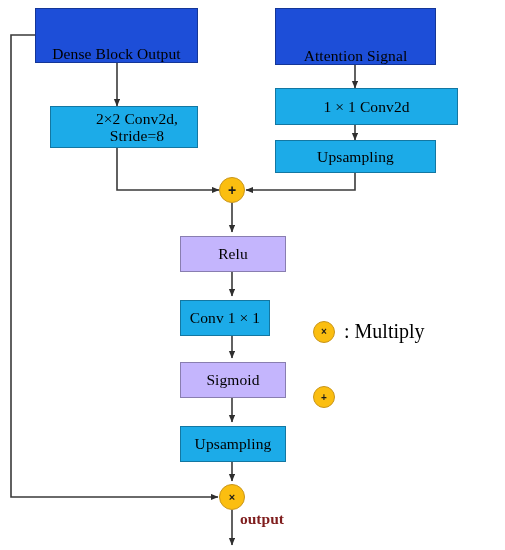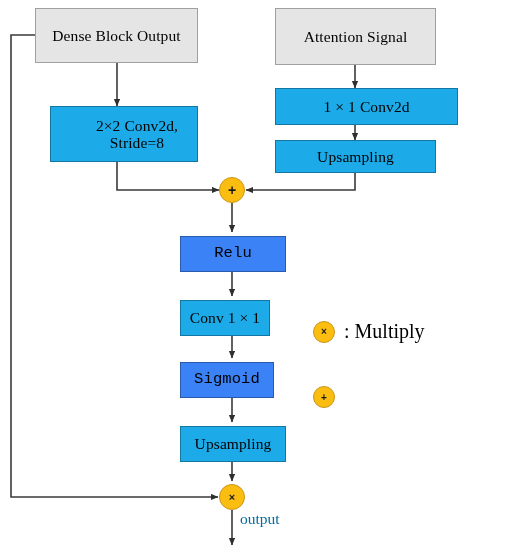--- a/index.html
+++ b/index.html
@@ -29,23 +29,23 @@
     align-items: center;
     justify-content: center;
     text-align: center;
     color: #000000;
     font-size: 15.5px;
     line-height: 1.12;
     letter-spacing: 0.1px;
     border: 1px solid rgba(0,0,0,0.30);
     z-index: 3;
   }
-  .node.green { background: #e5e5e5; }
+  .node.green { background: #1d4ed8; align-items: flex-end; }
   .node.blue  { background: #1CABE8; }
-  .node.amber { background: #3b82f6; font-family: Liberation Mono, monospace; }
+  .node.amber { background: #c4b5fd; }
 
   .op {
     position: absolute;
     box-sizing: border-box;
     width: 26px;
     height: 26px;
     border-radius: 50%;
     background: #FBBE10;
     border: 1px solid #C9951A;
     display: flex;
@@ -83,23 +83,24 @@
   }
   .legend-text {
     margin-left: 9px;
     font-size: 20px;
     color: #000000;
     white-space: nowrap;
   }
   .free-label {
     position: absolute;
     font-size: 15.5px;
-    color: #0369a1;
+    color: #7f1d1d;
     white-space: nowrap;
     z-index: 3;
+    font-weight: bold;
   }
 </style>
 </head>
 <body>
 
 <div id="diagram-root">
 
   <svg id="wires" viewBox="0 0 505 550" width="505" height="550" aria-hidden="true">
     <defs>
       <marker id="arrow" markerWidth="9" markerHeight="9" refX="7.2" refY="3.2" orient="auto" markerUnits="userSpaceOnUse">
@@ -135,21 +136,21 @@
   </svg>
 
   <div class="node green" style="left:35px; top:8px; width:163px; height:55px;">
     <span>Dense Block Output</span>
   </div>
 
   <div class="node green" style="left:275px; top:8px; width:161px; height:57px;">
     <span>Attention Signal</span>
   </div>
 
-  <div class="node blue" style="left:50px; top:106px; width:148px; height:56px; flex-direction:column;padding-left:26px;">
+  <div class="node blue" style="left:50px; top:106px; width:148px; height:42px; flex-direction:column;padding-left:26px;">
     <span>2×2 Conv2d,</span>
     <span>Stride=8</span>
   </div>
 
   <div class="node blue" style="left:275px; top:88px; width:183px; height:37px;">
     <span>1 × 1 Conv2d</span>
   </div>
 
   <div class="node blue" style="left:275px; top:140px; width:161px; height:33px;">
     <span>Upsampling</span>
@@ -160,21 +161,21 @@
   </div>
 
   <div class="node amber" style="left:180px; top:236px; width:106px; height:36px;">
     <span>Relu</span>
   </div>
 
   <div class="node blue" style="left:180px; top:300px; width:90px; height:36px;">
     <span>Conv 1 × 1</span>
   </div>
 
-  <div class="node amber" style="left:180px; top:362px; width:94px; height:36px;">
+  <div class="node amber" style="left:180px; top:362px; width:106px; height:36px;">
     <span>Sigmoid</span>
   </div>
 
   <div class="node blue" style="left:180px; top:426px; width:106px; height:36px;">
     <span>Upsampling</span>
   </div>
 
   <div class="op small-glyph" style="left:219px; top:484px;">
     <span>×</span>
   </div>

